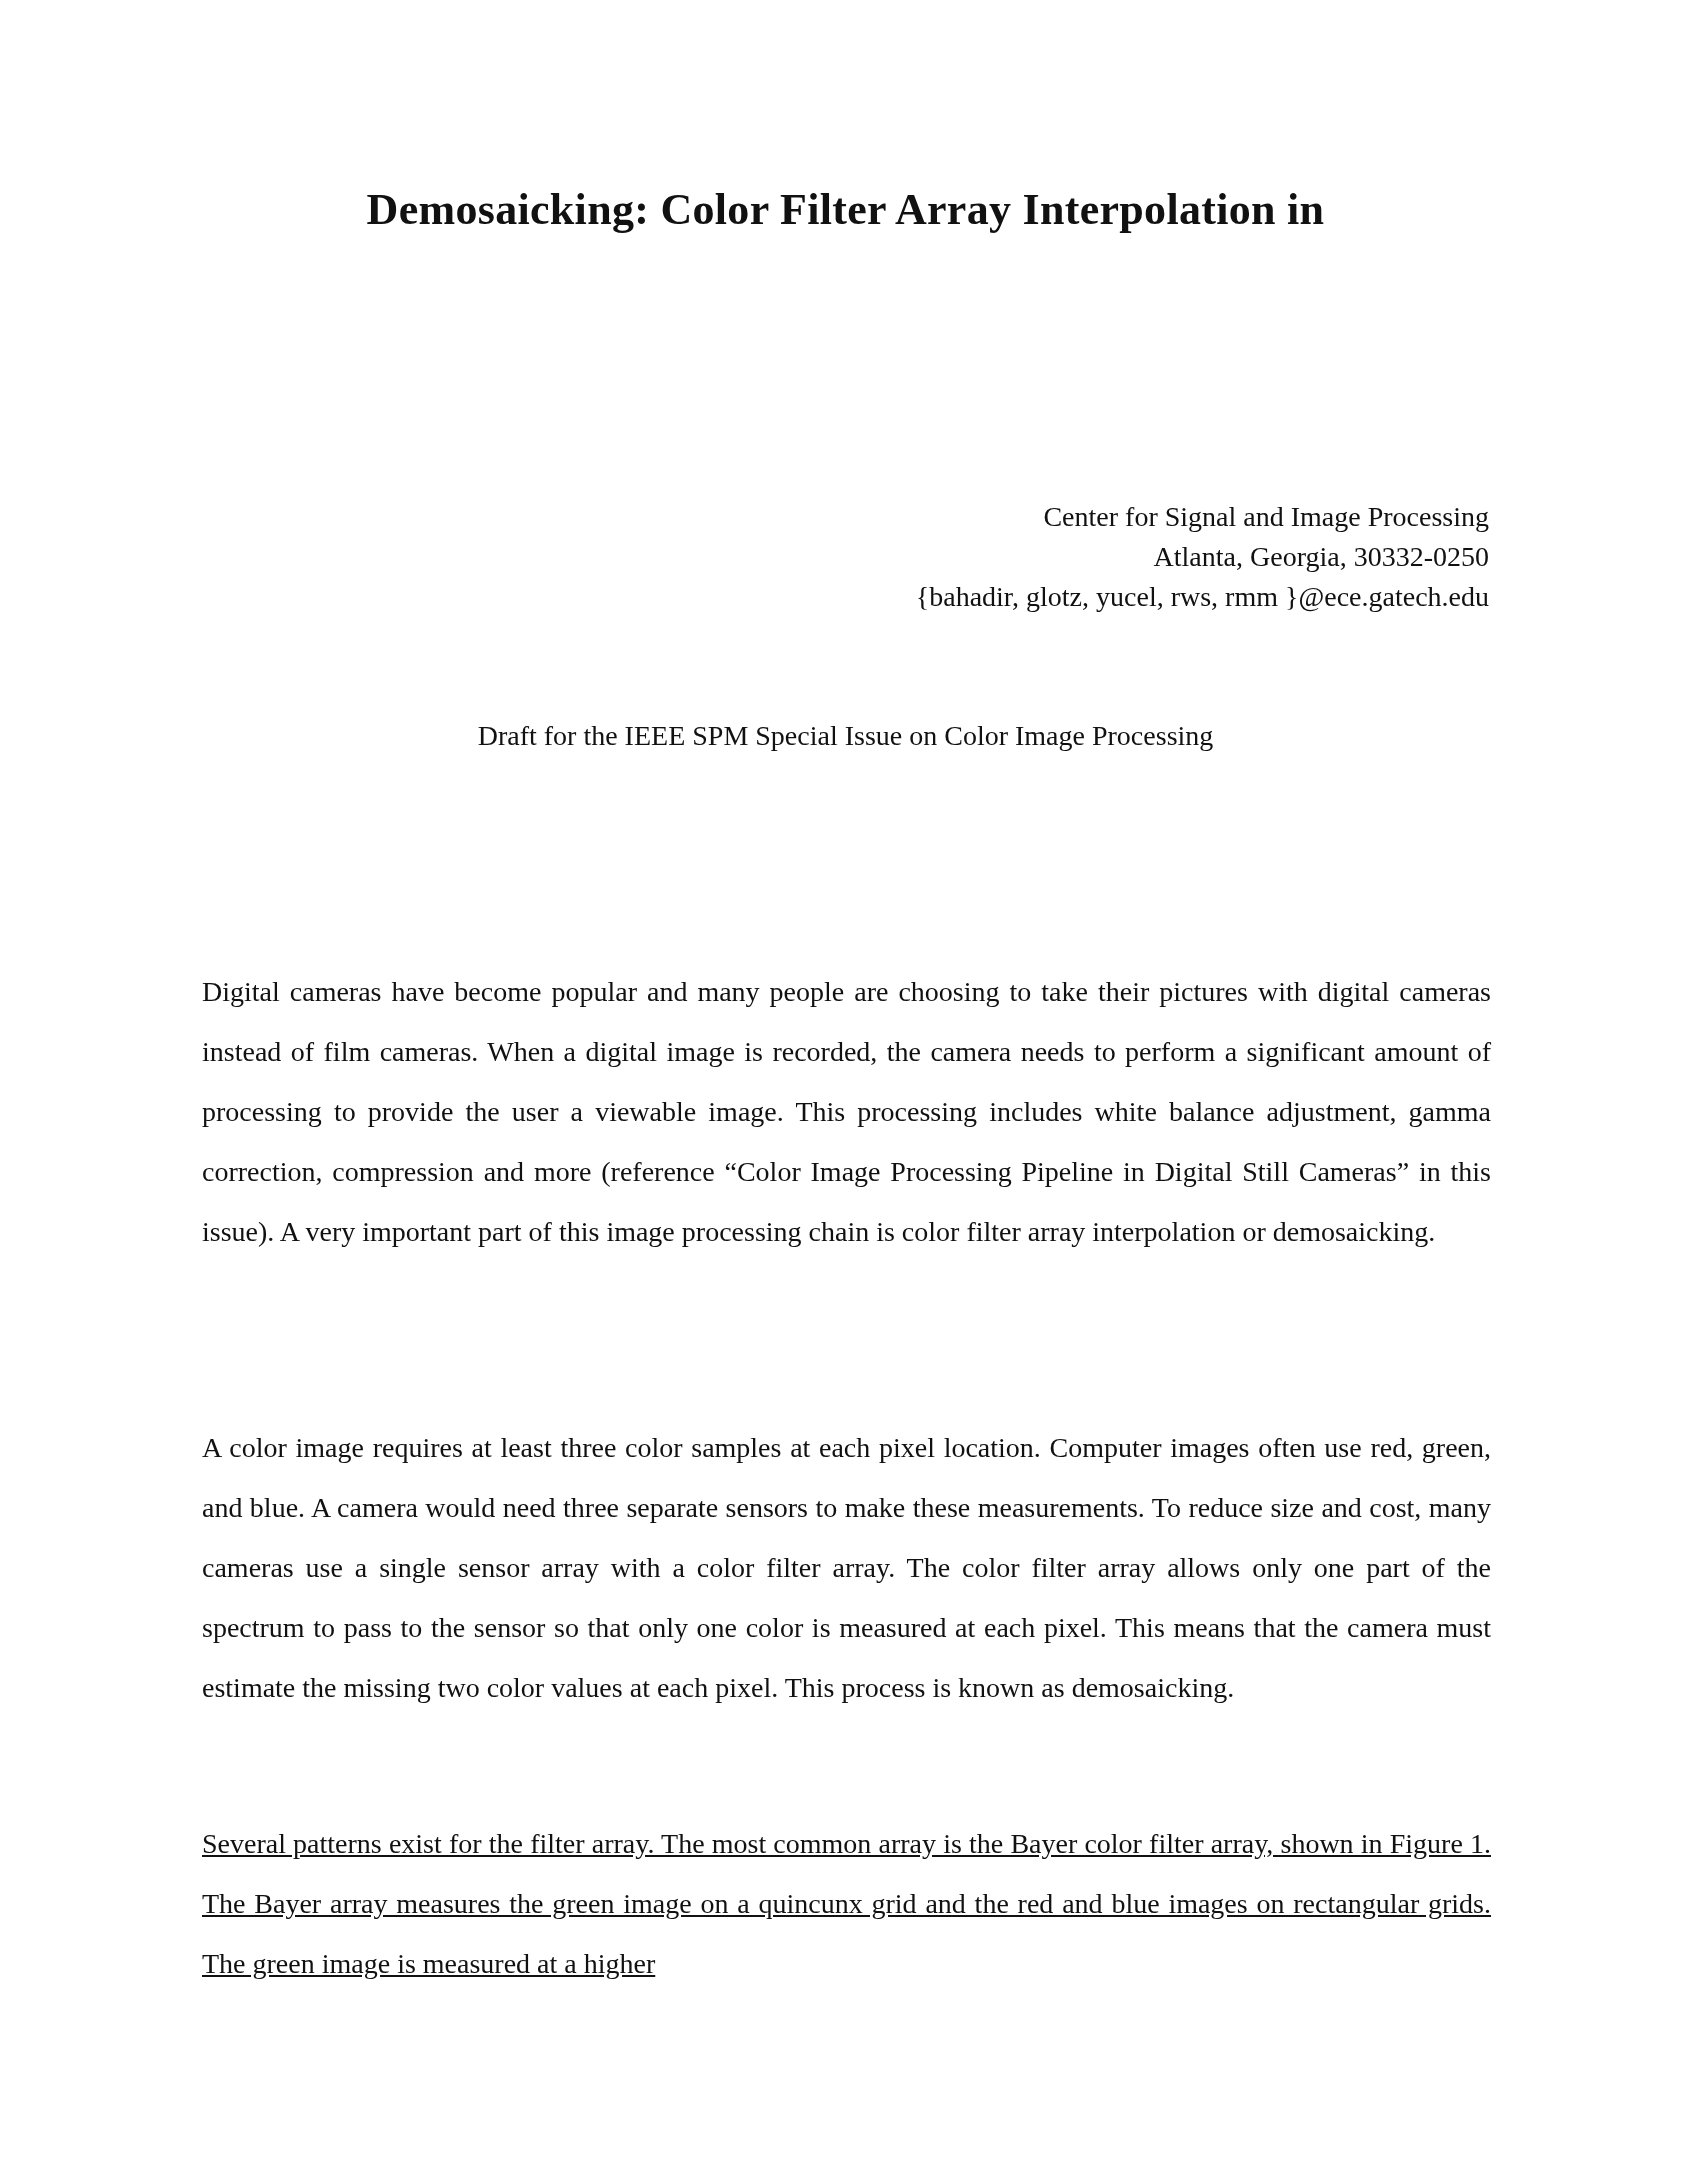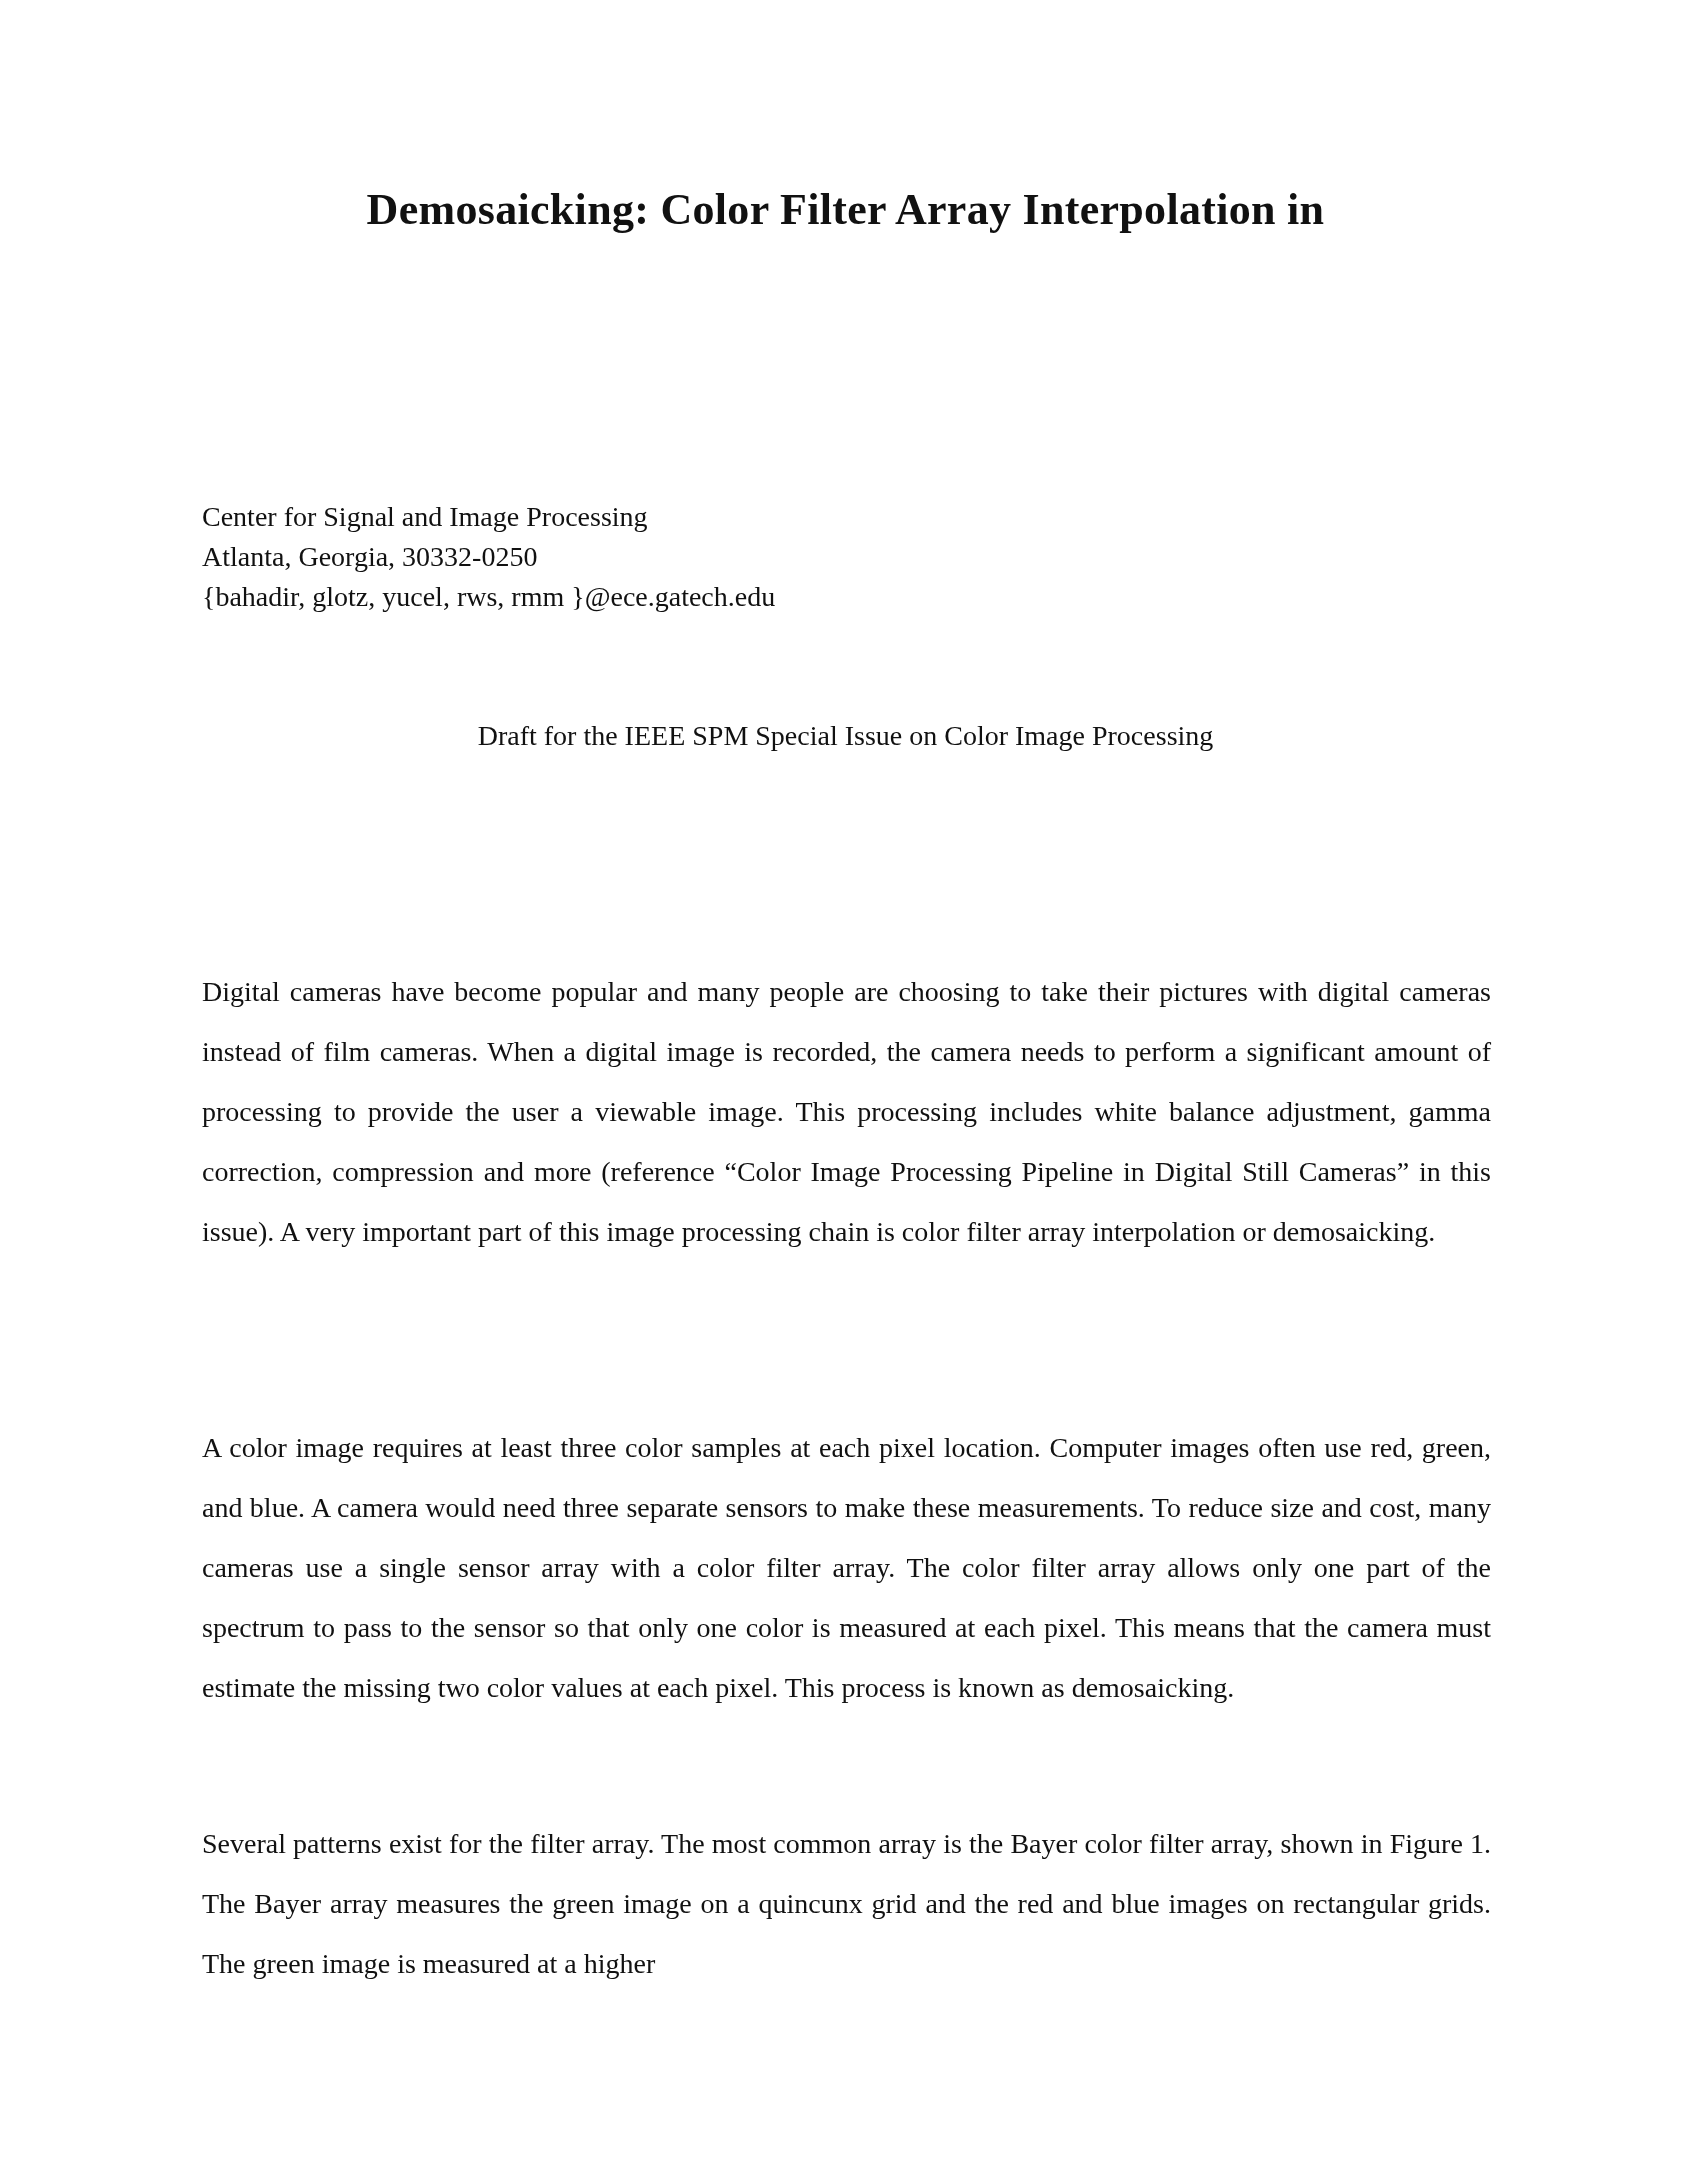--- a/index.html
+++ b/index.html
@@ -12,39 +12,39 @@
     position: absolute; left: 198px; width: 1287px; top: 186px;
     text-align: center; font-weight: bold; font-size: 44px; line-height: 48px;
     letter-spacing: 0.3px;
   }
   .authors {
     position: absolute; left: 198px; width: 1287px; top: 358px;
     text-align: center; font-size: 33px; line-height: 42px;
   }
   .affil {
     position: absolute; left: 198px; width: 1287px; top: 497px;
-    text-align: left; font-size: 28px; line-height: 40px;
+    text-align: right; font-size: 28px; line-height: 40px;
   }
   .draft {
     position: absolute; left: 198px; width: 1287px; top: 718px;
     text-align: center; font-size: 28px; line-height: 36px;
   }
   .section-heading {
     position: absolute; left: 200px; top: 840px;
     font-weight: bold; font-size: 45px; line-height: 51px;
   }
   .section-heading .num { display: inline-block; width: 79px; }
   .body-text {
     position: absolute; left: 198px; width: 1289px;
     font-size: 28px; line-height: 60px; text-align: justify;
     text-align-last: left;
   }
   .p1 { top: 962px; }
   .p2 { top: 1418px; }
-  .p3 { top: 1814px; }
+  .p3 { top: 1814px; text-decoration: underline; }
   .body-text p { margin: 0; }
 </style>
 </head>
 <body>
 
 <div class="page">
 
   <div class="title">
     <div>Demosaicking: Color Filter Array Interpolation in</div>
   </div>

